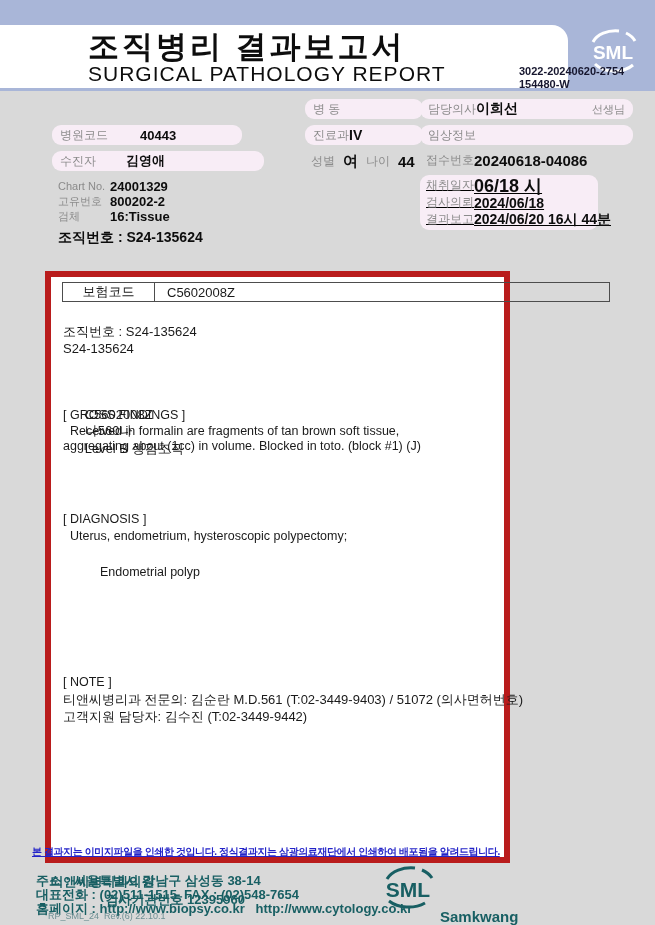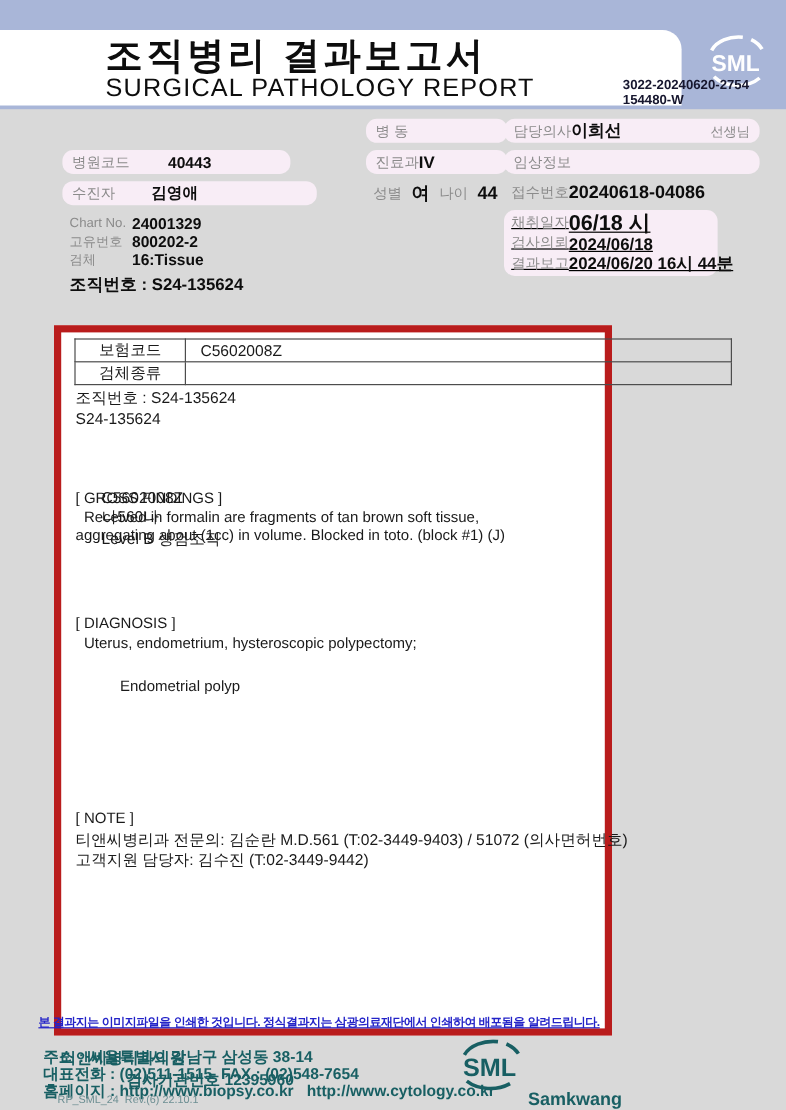--- a/index.html
+++ b/index.html
@@ -133,24 +133,20 @@
     </div>
   </div>
 
   <div class="contentbox">
     <table class="ctable">
       <tbody>
           <tr>
         <td class="h">보험코드</td>
         <td class="v">C5602008Z</td>
       </tr>
-      <tr>
-        <td class="h">검체종류</td>
-        <td class="v"></td>
-      </tr>
     </tbody>
       </table>
 
     <div class="c-line ko" style="left:12px; top:46px;">조직번호 : S24-135624</div>
     <div class="c-line ko" style="left:12px; top:64px;">S24-135624</div>
 
     <div class="c-line ko colval" style="left:12px; top:115px;">
       <span class="w1">C5602008Z</span>
       <span class="w2">나560나</span>
       <span>Level B 생검조직</span>

